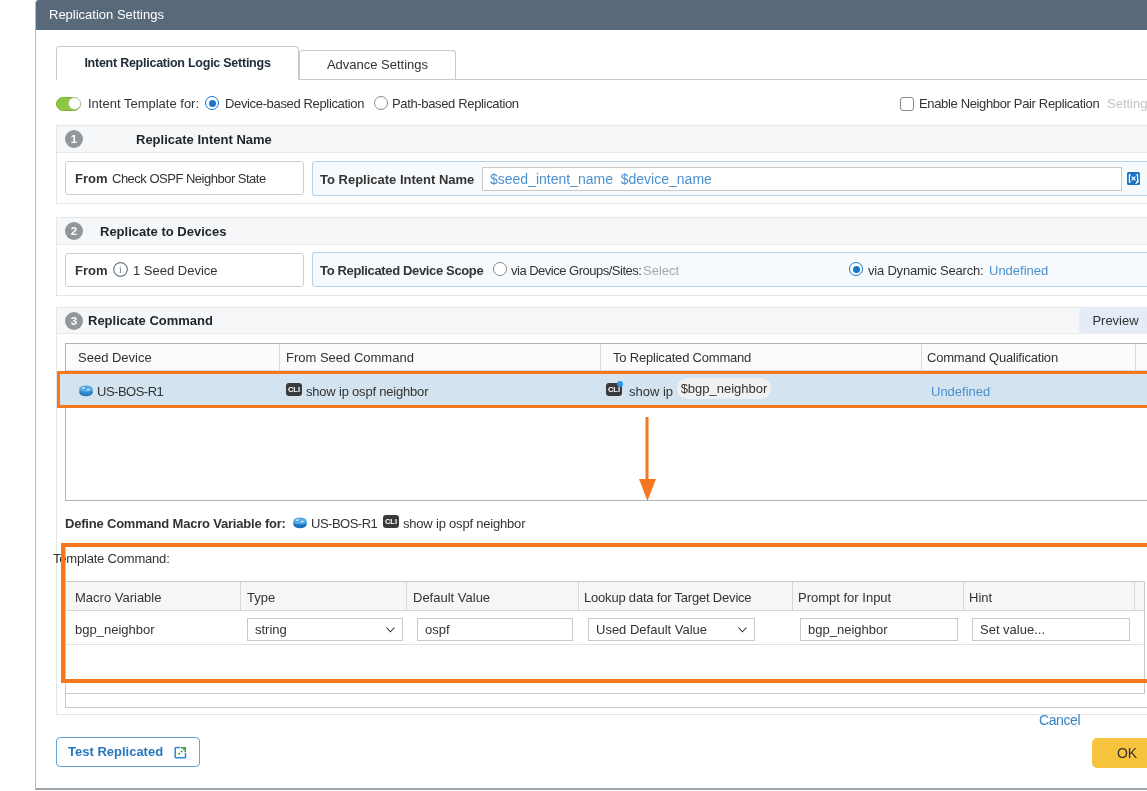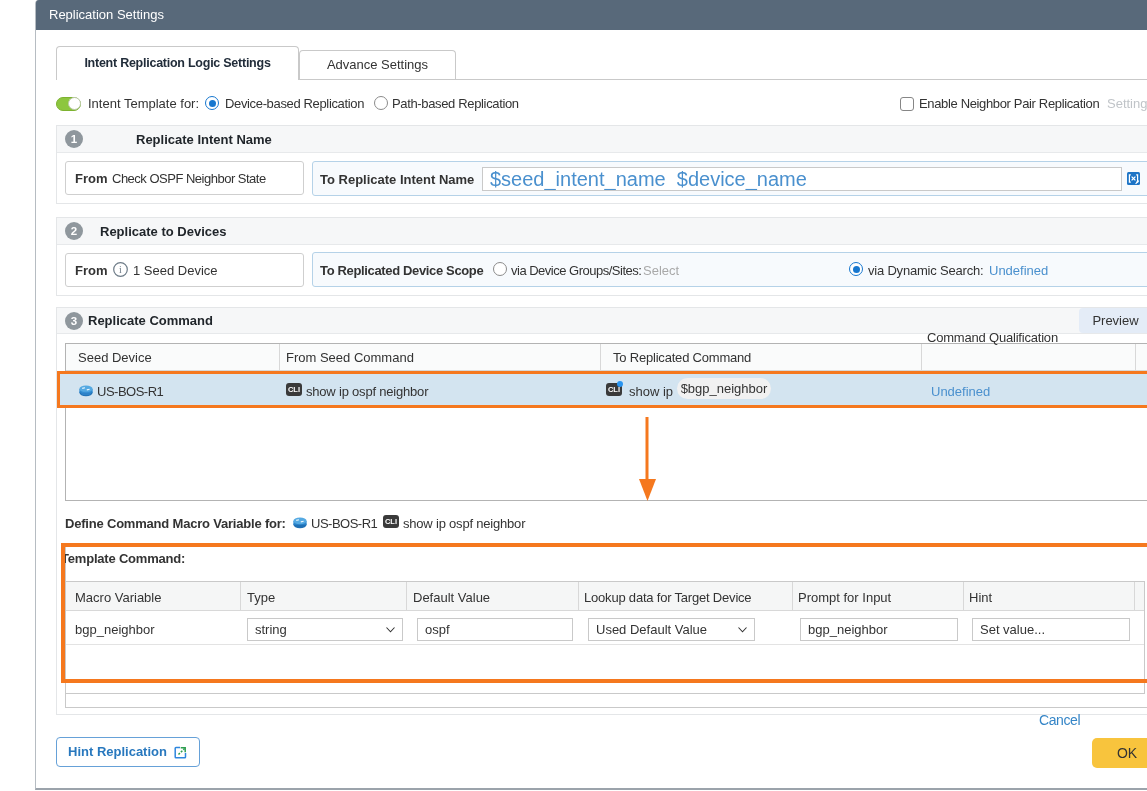--- a/index.html
+++ b/index.html
@@ -50,21 +50,21 @@
 <div class="sect" style="top:125px; height:79px;">
   <div class="shead"></div>
 </div>
 <div class="num" style="left:30px; top:130px;">1</div>
 <div class="stitle" style="left:53px; top:132px;padding-left:48px;">Replicate Intent Name</div>
 <div class="abs" style="left:30px; top:161px; width:239px; height:34px; border:1px solid #cfcfcf; border-radius:3px; background:#fff;"></div>
 <div class="abs b" style="left:40px; top:171px;">From</div>
 <div class="abs n3" style="left:77px; top:171px;">Check OSPF Neighbor State</div>
 <div class="abs" style="left:277px; top:161px; width:839px; height:35px; border:1px solid #b5d2e8; border-radius:3px; background:#f7fafd;"></div>
 <div class="abs b" style="left:285px; top:172px;">To Replicate Intent Name</div>
-<div class="inpt" style="left:447px; top:167px; width:640px; height:24px;"><span class="blue" style="font-size:20px;text-align:right;">$seed_intent_name&nbsp; $device_name</span></div>
+<div class="inpt" style="left:447px; top:167px; width:640px; height:24px;"><span class="blue" style="font-size:14px;text-align:right;">$seed_intent_name&nbsp; $device_name</span></div>
 <svg class="abs" style="left:1092px; top:172px;" width="13" height="13" viewBox="0 0 13 13">
       <rect x="0" y="0" width="13" height="13" rx="1.5" fill="#1d74c6"></rect>
       <path d="M3.8 2.8 H2.4 V10.2 H3.8 M9.2 2.8 H10.6 V10.2 H9.2" stroke="#fff" stroke-width="1.2" fill="none"></path>
       <path d="M4.6 4.6 L8.4 8.4 M8.4 4.6 L4.6 8.4" stroke="#fff" stroke-width="1.2"></path>
       <path d="M8.2 11.5 L11.5 8.2 L12.3 9 L9 12.3 Z" fill="#fff"></path>
     </svg>
 
 <div class="sect" style="top:217px; height:79px;">
   <div class="shead"></div>
 </div>
@@ -95,21 +95,21 @@
 
 <div class="abs" style="left:30px; top:343px; width:1088px; height:158px; border:1px solid #b3b3b3; background:#fff;"></div>
 <div class="abs" style="left:31px; top:344px; width:1086px; height:27px; background:#fafbfb; border-bottom:1px solid #d8d8d8;"></div>
 <div class="abs" style="left:244px; top:344px; width:1px; height:27px; background:#d8d8d8;"></div>
 <div class="abs" style="left:565px; top:344px; width:1px; height:27px; background:#d8d8d8;"></div>
 <div class="abs" style="left:886px; top:344px; width:1px; height:27px; background:#d8d8d8;"></div>
 <div class="abs" style="left:1100px; top:344px; width:1px; height:27px; background:#d8d8d8;"></div>
 <div class="hdrtxt" style="left:43px; top:350px;">Seed Device</div>
 <div class="hdrtxt" style="left:251px; top:350px;">From Seed Command</div>
 <div class="hdrtxt n1" style="left:578px; top:350px;">To Replicated Command</div>
-<div class="hdrtxt n1" style="left:892px; top:330px;">Command Qualification</div>
+<div class="hdrtxt n1" style="left:892px; top:350px;">Command Qualification</div>
 
 <div class="abs" style="left:22px; top:371px; width:1096px; height:37px; border:3px solid #f5781e; background:#d3e4f0;"></div>
 <svg class="abs" style="left:44px; top:385px;" width="14" height="12" viewBox="0 0 14 12">
       <ellipse cx="7" cy="7.6" rx="6.6" ry="3.6" fill="#1e6fb4"></ellipse>
       <rect x="0.4" y="3.9" width="13.2" height="3.8" fill="#2c88cf"></rect>
       <ellipse cx="7" cy="3.9" rx="6.6" ry="3.4" fill="#54a9e2"></ellipse>
       <path d="M3.2 3.4 L6 2.7 M7.8 4.9 L10.6 4.2" stroke="#eaf6fd" stroke-width="1.1" fill="none"></path>
       <ellipse cx="7" cy="8.2" rx="5" ry="2" fill="#3c96dc" opacity="0.5"></ellipse>
     </svg>
 <div class="abs n3" style="left:62px; top:384px;">US-BOS-R1</div>
@@ -131,21 +131,21 @@
       <ellipse cx="7" cy="7.6" rx="6.6" ry="3.6" fill="#1e6fb4"></ellipse>
       <rect x="0.4" y="3.9" width="13.2" height="3.8" fill="#2c88cf"></rect>
       <ellipse cx="7" cy="3.9" rx="6.6" ry="3.4" fill="#54a9e2"></ellipse>
       <path d="M3.2 3.4 L6 2.7 M7.8 4.9 L10.6 4.2" stroke="#eaf6fd" stroke-width="1.1" fill="none"></path>
     </svg>
 <div class="abs n3" style="left:276px; top:516px;">US-BOS-R1</div>
 <div class="clibadge" style="left:348px; top:515px;">CLI</div>
 <div class="abs n1" style="left:368px; top:516px;">show ip ospf neighbor</div>
 
 <div class="abs" style="left:30px; top:543px; width:1088px; height:165px; border:1px solid #c9c9c9; background:#fff;"></div>
-<div class="abs n1" style="left:26px; top:551px;font-weight:bold;">Template Command:</div>
+<div class="abs n1" style="left:18px; top:551px;">Template Command:</div>
 
 <div class="abs" style="left:30px; top:581px; width:1080px; height:113px; border:1px solid #c9c9c9; background:#fff;"></div>
 <div class="abs" style="left:31px; top:582px; width:1078px; height:29px; background:#f5f6f6; border-bottom:1px solid #d8d8d8;"></div>
 <div class="abs" style="left:205px; top:582px; width:1px; height:29px; background:#d8d8d8;"></div>
 <div class="abs" style="left:371px; top:582px; width:1px; height:29px; background:#d8d8d8;"></div>
 <div class="abs" style="left:543px; top:582px; width:1px; height:29px; background:#d8d8d8;"></div>
 <div class="abs" style="left:757px; top:582px; width:1px; height:29px; background:#d8d8d8;"></div>
 <div class="abs" style="left:928px; top:582px; width:1px; height:29px; background:#d8d8d8;"></div>
 <div class="abs" style="left:1099px; top:582px; width:1px; height:29px; background:#d8d8d8;"></div>
 <div class="hdrtxt" style="left:40px; top:590px;">Macro Variable</div>
@@ -162,21 +162,21 @@
 <div class="inpt" style="left:382px; top:618px; width:156px; height:23px; line-height:21px;">ospf</div>
 <div class="inpt" style="left:553px; top:618px; width:167px; height:23px; line-height:21px;">Used Default Value<svg style="position:absolute; right:7px; top:8px;" width="9" height="6" viewBox="0 0 9 6">
         <path d="M0.5 0.5 L4.5 4.8 L8.5 0.5" stroke="#333" stroke-width="1.1" fill="none"></path>
       </svg></div>
 <div class="inpt" style="left:765px; top:618px; width:158px; height:23px; line-height:21px;">bgp_neighbor</div>
 <div class="inpt" style="left:937px; top:618px; width:158px; height:23px; line-height:21px;">Set value...</div>
 
 <div class="abs" style="left:26px; top:543px; width:1096px; height:140px; border:4px solid #f5781e;"></div>
 
 <div class="abs" style="left:21px; top:737px; width:144px; height:30px; border:1px solid #66a1d8; border-radius:4px; background:#fff;"></div>
-<div class="abs" style="left:33px; top:744px; color:#2878be; font-weight:bold;">Hint Replication</div>
+<div class="abs" style="left:33px; top:744px; color:#2878be; font-weight:bold;">Test Replicated</div>
 <svg class="abs" style="left:139px; top:746px;" width="13" height="13" viewBox="0 0 13 13">
       <path d="M6 1.5 H2 Q1.2 1.5 1.2 2.3 V11 Q1.2 11.8 2 11.8 H10.7 Q11.5 11.8 11.5 11 V7" stroke="#2e86de" stroke-width="1.5" fill="none"></path>
       <path d="M4.5 8.5 L10.5 2.5" stroke="#2e9e4f" stroke-width="1.5" stroke-dasharray="2 1.4" fill="none"></path>
       <path d="M6.7 1.8 H11.2 V6.3" stroke="#2e9e4f" stroke-width="1.5" fill="none"></path>
     </svg>
 <div class="abs" style="left:1004px; top:712px; color:#3585c7; font-size:14px; letter-spacing:-0.4px;">Cancel</div>
 <div class="abs" style="left:1057px; top:738px; width:70px; height:30px; background:#f8c43d; border-radius:5px; text-align:center; line-height:30px; font-size:14px; color:#333;">OK</div>
 <svg class="abs" style="left:1131px; top:776px;" width="11" height="11" viewBox="0 0 11 11">
       <path d="M10.5 0.5 L0.5 10.5 M10.5 4 L4 10.5 M10.5 7.5 L7.5 10.5" stroke="#909090" stroke-width="1.1"></path>
     </svg>

